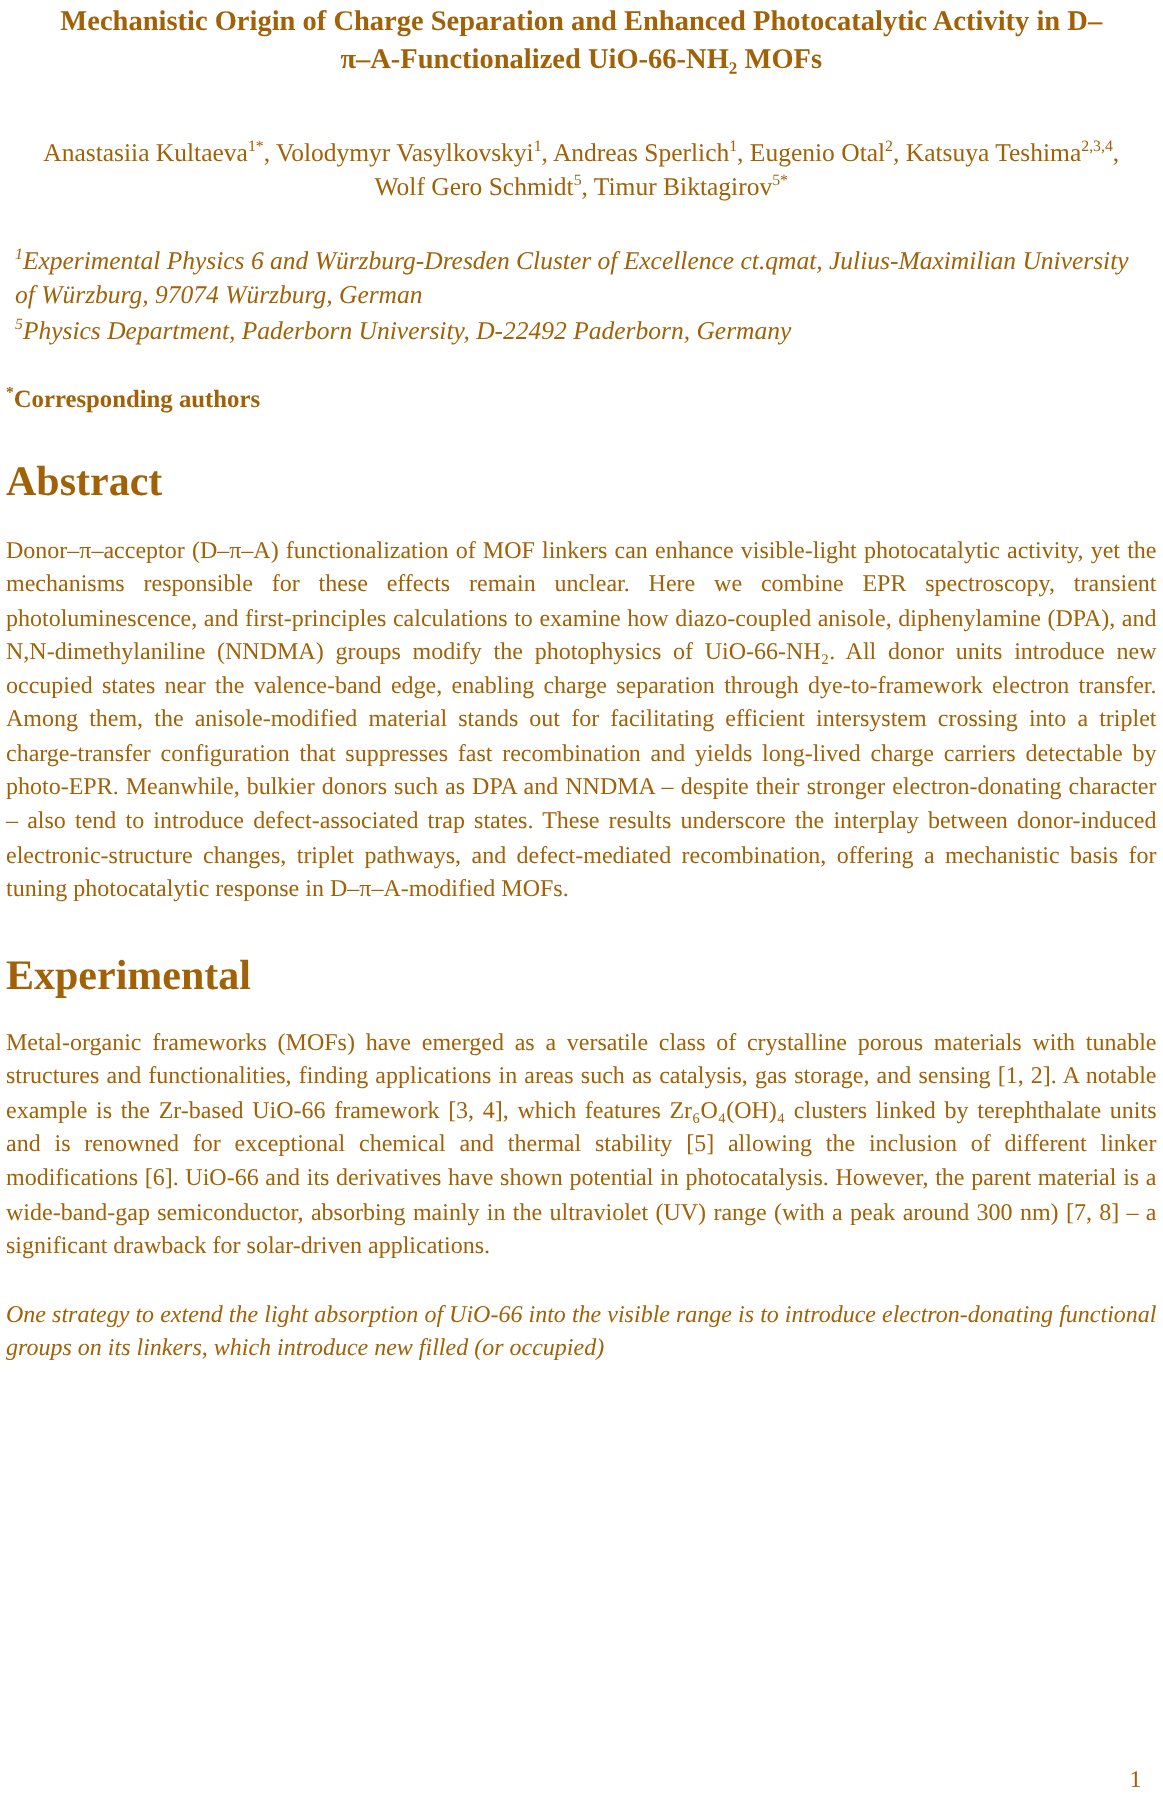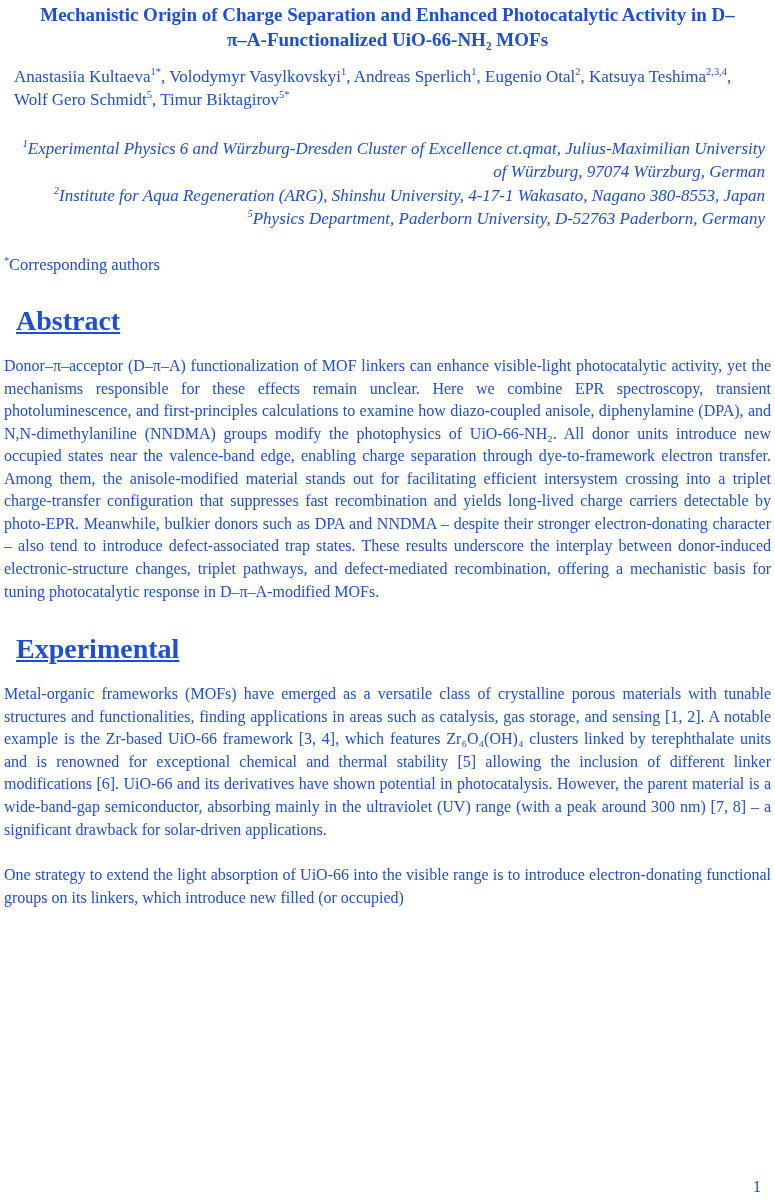--- a/index.html
+++ b/index.html
@@ -2,93 +2,94 @@
 <html><head>
 <meta charset="utf-8">
 <style>
   html, body { margin: 0; padding: 0; background: #ffffff; }
   .page {
     position: relative;
     width: 775px;
     height: 1200px;
     box-sizing: border-box;
     background: #ffffff;
-    color: #1d4ed8;
+    color: #a16207;
     font-family: "Liberation Serif", "DejaVu Serif", serif;
     padding: 2px 4px 0 4px;
     overflow: hidden;
   }
   sup {
     font-size: 0.62em;
     vertical-align: super;
     line-height: 0;
   }
   .title {
     font-size: 19px;
     font-weight: bold;
     text-align: center;
     line-height: 1.32;
     margin: 0 28px;
   }
   .authors {
     font-size: 17px;
+    text-align: center;
     line-height: 1.35;
-    margin: 14px 10px 0 10px;
+    margin: 39px 10px 0 10px;
   }
   .affiliations {
     margin-top: 25px;
   }
   .affiliation {
     font-size: 17px;
     font-style: italic;
-    text-align: right;
+    text-align: left;
     line-height: 1.38;
     margin: 0 6px;
   }
   .corresponding {
     font-size: 16.5px;
     text-align: left;
     margin: 24px 0 0 0;
+    font-weight: bold;
   }
   .section-heading {
     font-size: 28px;
     font-weight: bold;
-    margin: 30px 0 0 12px;
+    margin: 30px 0 0 0;
     line-height: 1.15;
-    text-decoration: underline;
   }
   .body-para {
     font-size: 16px;
     line-height: 1.41;
     text-align: justify;
     margin: 18px 0 0 0;
   }
   .body-para + .body-para {
     margin-top: 23px;
+    font-style: italic;
   }
   .page-number {
     position: absolute;
     right: 14px;
     bottom: 4px;
     font-size: 16px;
   }
 </style>
 </head>
 <body>
 
 <div class="page">
 
   <h1 class="title">Mechanistic Origin of Charge Separation and Enhanced Photocatalytic Activity in D–π–A-Functionalized UiO-66-NH₂ MOFs</h1>
 
   <p class="authors">Anastasiia Kultaeva<sup>1*</sup>, Volodymyr Vasylkovskyi<sup>1</sup>, Andreas Sperlich<sup>1</sup>, Eugenio Otal<sup>2</sup>, Katsuya Teshima<sup>2,3,4</sup>, Wolf Gero Schmidt<sup>5</sup>, Timur Biktagirov<sup>5*</sup></p>
 
   <div class="affiliations">
     <p class="affiliation"><sup>1</sup><span>Experimental Physics 6 and Würzburg-Dresden Cluster of Excellence ct.qmat, Julius-Maximilian University of Würzburg, 97074 Würzburg, German</span></p>
-    <p class="affiliation"><sup>2</sup><span>Institute for Aqua Regeneration (ARG), Shinshu University, 4-17-1 Wakasato, Nagano 380-8553, Japan</span></p>
-    <p class="affiliation"><sup>5</sup><span>Physics Department, Paderborn University, D-52763 Paderborn, Germany</span></p>
+    <p class="affiliation"><sup>5</sup><span>Physics Department, Paderborn University, D-22492 Paderborn, Germany</span></p>
   </div>
 
   <p class="corresponding"><sup>*</sup><span>Corresponding authors</span></p>
 
   <h2 class="section-heading">Abstract</h2>
 
   <p class="body-para">Donor–π–acceptor (D–π–A) functionalization of MOF linkers can enhance visible-light photocatalytic activity, yet the mechanisms responsible for these effects remain unclear. Here we combine EPR spectroscopy, transient photoluminescence, and first-principles calculations to examine how diazo-coupled anisole, diphenylamine (DPA), and N,N-dimethylaniline (NNDMA) groups modify the photophysics of UiO-66-NH₂. All donor units introduce new occupied states near the valence-band edge, enabling charge separation through dye-to-framework electron transfer. Among them, the anisole-modified material stands out for facilitating efficient intersystem crossing into a triplet charge-transfer configuration that suppresses fast recombination and yields long-lived charge carriers detectable by photo-EPR. Meanwhile, bulkier donors such as DPA and NNDMA – despite their stronger electron-donating character – also tend to introduce defect-associated trap states. These results underscore the interplay between donor-induced electronic-structure changes, triplet pathways, and defect-mediated recombination, offering a mechanistic basis for tuning photocatalytic response in D–π–A-modified MOFs.</p>
 
   <h2 class="section-heading">Experimental</h2>
 

